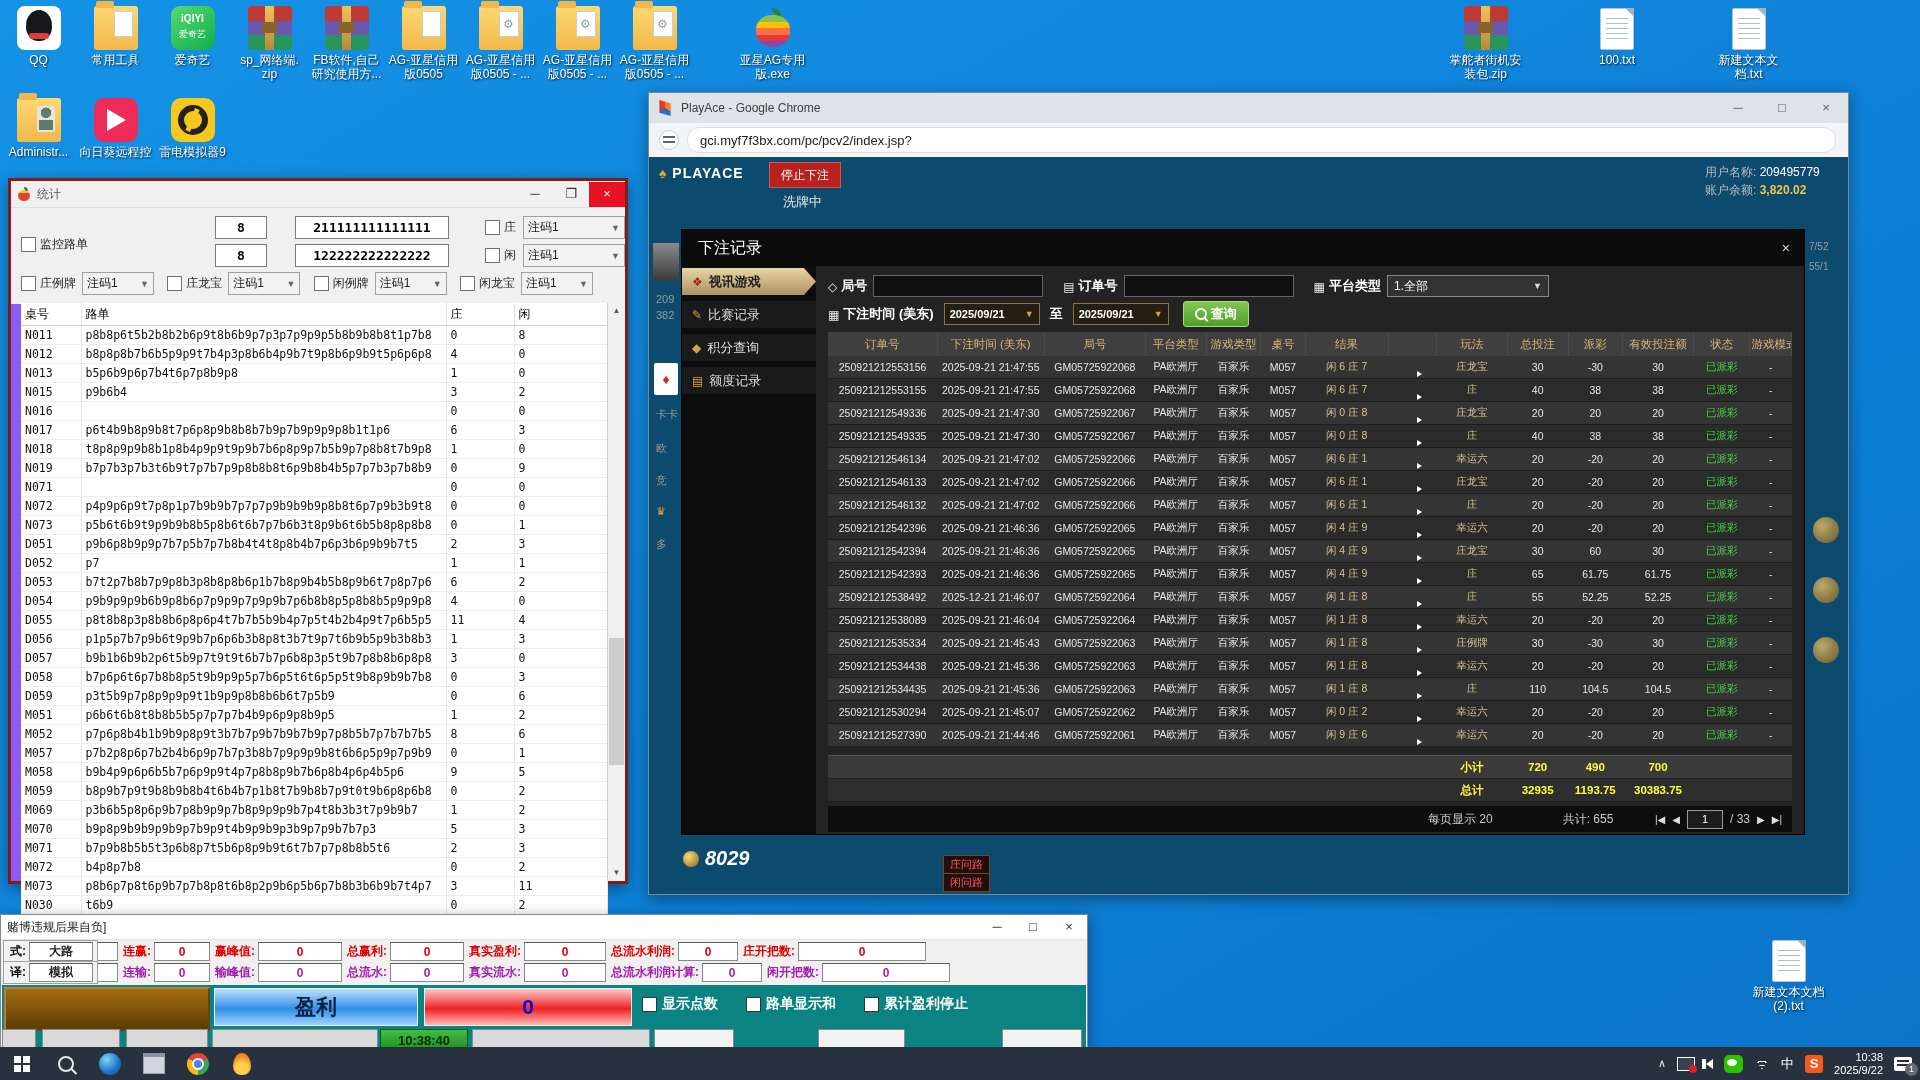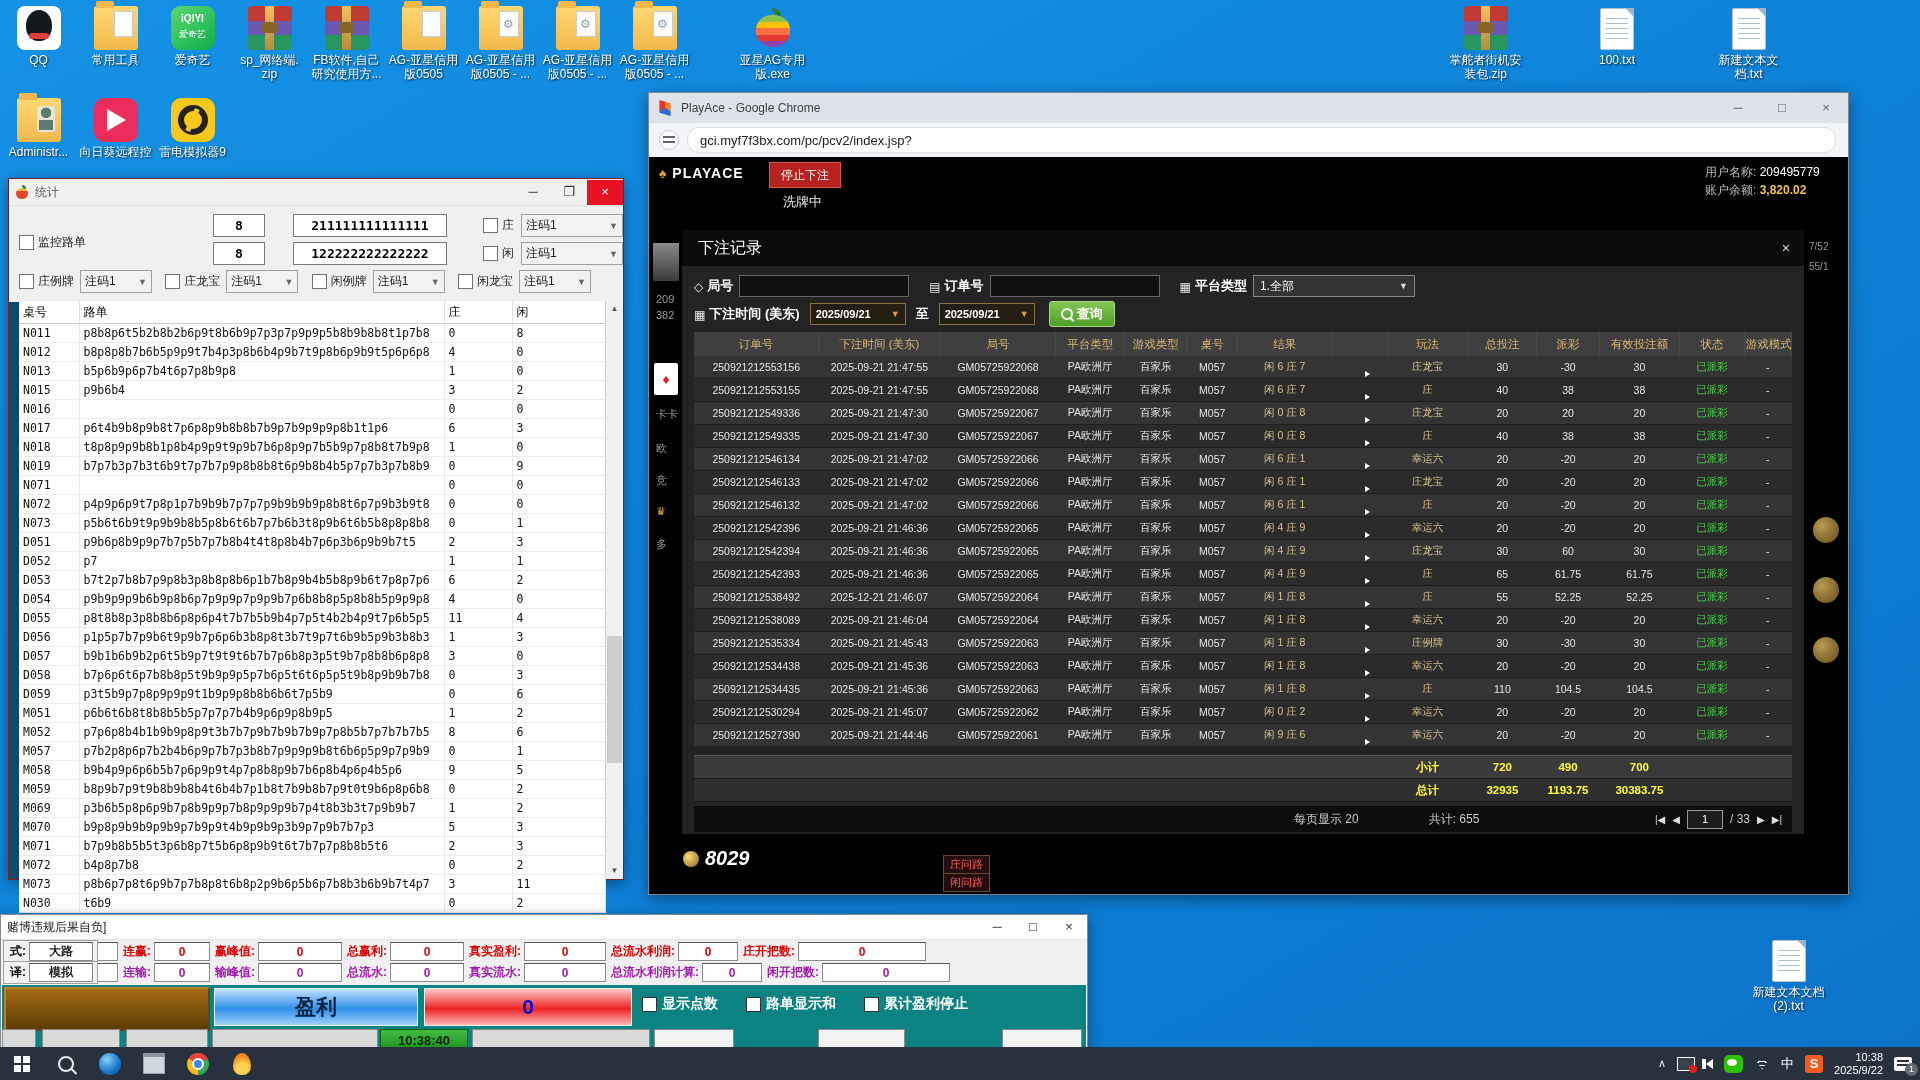--- a/index.html
+++ b/index.html
@@ -31,21 +31,21 @@
   .apple-icon::after{content:"";position:absolute;left:21px;top:2px;width:9px;height:8px;background:#2e7d32;border-radius:0 100% 0 100%}
   .sunflower-icon{background:#ee2c5c;border-radius:10px}
   .sunflower-icon::after{content:"";position:absolute;left:13px;top:11px;width:0;height:0;border-left:19px solid #fff;border-top:11px solid rgba(255,255,255,0);border-bottom:11px solid rgba(255,255,255,0)}
   .leidian-icon{background:#f6c71d;border-radius:10px}
   .leidian-icon::before{content:"";position:absolute;inset:7px;border:6px solid #25211a;border-radius:50%}
   .leidian-icon::after{content:"";position:absolute;left:19px;top:10px;width:5px;height:24px;background:#f6c71d;transform:rotate(24deg)}
   .txt-icon{width:32px;height:40px;margin:2px auto 3px;background:#fff;border:1px solid #b9c2cc;border-radius:2px}
   .txt-icon::before{content:"";position:absolute;right:-1px;top:-1px;border-style:solid;border-width:0 9px 9px 0;border-color:rgba(0,0,0,0) #9fb3c4 rgba(0,0,0,0) rgba(0,0,0,0)}
   .txt-icon::after{content:"";position:absolute;left:5px;top:9px;right:5px;bottom:7px;background:repeating-linear-gradient(180deg,#a9c0d0 0 1px,rgba(0,0,0,0) 1px 5px)}
   
-  .win{position:absolute;background:#0c4a6e;border:1px solid #7f1d1d;box-shadow:0 4px 14px rgba(0,0,0,.4)}
+  .win{position:absolute;background:#8b5cf6;border:3px solid #7f1d1d;box-shadow:0 4px 14px rgba(0,0,0,.4)}
   .tbar{height:26px;display:flex;align-items:center;background:#f0f0f0;border-bottom:1px solid #e2e2e2}
   .tbar .ttl{font-size:12px;color:#555;margin-left:6px;flex:1}
   .wbtn{width:36px;height:25px;text-align:center;line-height:24px;font-size:13px;color:#333}
   .wbtn.close{background:#e81123;color:#fff}
   .apple-mini{width:14px;height:14px;position:relative;margin-left:6px}
   .apple-mini::before{content:"";position:absolute;left:1px;top:3px;width:12px;height:11px;border-radius:50%;background:linear-gradient(#f3c13a 30%,#e0452f 30%)}
   .apple-mini::after{content:"";position:absolute;left:7px;top:0;width:4px;height:4px;background:#2e7d32;border-radius:0 100% 0 100%}
   
   #statswin{left:8px;top:178px;width:614px;height:700px;z-index:10}
   .controls{position:relative;height:96px;background:#f0f0f0;font-size:12px}
@@ -64,21 +64,21 @@
   
   #chromewin{left:648px;top:92px;width:1199px;height:801px;z-index:10;border:1px solid #7b8792;background:#dee3e9}
   .ctitle{height:30px;background:#dee3e9;display:flex;align-items:center}
   .favicon{width:16px;height:16px;margin-left:8px;background:conic-gradient(#f5821f 0 120deg,#2a6bd4 120deg 240deg,#e8352a 240deg 360deg);clip-path:polygon(15% 0,85% 20%,85% 100%,15% 80%)}
   .ctitle .ct{font-size:12px;color:#3c4043;margin-left:8px;flex:1}
   .cbtn{width:44px;height:29px;text-align:center;line-height:28px;color:#5f6368;font-size:13px}
   .curl{height:34px;background:#f2f4f7;display:flex;align-items:center;border-bottom:1px solid #cfd5dc}
   .siteico{width:18px;height:18px;border-radius:50%;background:#fff;margin-left:10px;position:relative;border:1px solid #c9ced4}
   .siteico::before{content:"";position:absolute;left:3px;top:5px;right:3px;height:2px;background:#5f6368;box-shadow:0 5px 0 #5f6368}
   .urlfield{flex:1;height:24px;margin:0 12px 0 8px;background:#fff;border:1px solid #dadce0;border-radius:12px;display:flex;align-items:center;font-size:13px;color:#202124;padding:0 12px}
-  .cgame{position:absolute;left:0;top:64px;right:0;bottom:0;background:#000000;overflow:hidden}
+  .cgame{position:absolute;left:0;top:64px;right:0;bottom:0;background:#0c4a6e;overflow:hidden}
   
   .glogo{position:absolute;left:10px;top:8px;color:#fff;font-weight:bold;font-size:14px;letter-spacing:1px}
   .glogo .sp{color:#d9a23c}
   .stopbtn{position:absolute;left:120px;top:5px;width:70px;height:24px;background:#b8221e;color:#fff;font-size:12px;display:flex;align-items:center;justify-content:center;border:1px solid #d8544f}
   .gstate{position:absolute;left:134px;top:36px;color:#e8e8e8;font-size:13px}
   .uinfo{position:absolute;left:1056px;top:6px;font-size:12px;color:#b9b9b9;line-height:18px}
   .uinfo b{color:#fff;font-weight:normal}
   .uinfo .gold{color:#f2c14e;font-weight:bold}
   .rlbl{position:absolute;color:#9a9a9a;font-size:10px}
   .gcoin{position:absolute;width:26px;height:26px;border-radius:50%;background:radial-gradient(circle at 35% 35%,#e8c268,#7a5c1e);opacity:.8}
@@ -676,20 +676,43 @@
     <div class="brand">8029</div>
     <div class="askbox" style="top:698px">庄问路</div>
     <div class="askbox" style="top:716px">闲问路</div>
 
     <div class="modal">
       <div class="mhead">
         <div class="mt">下注记录</div>
         <div class="mx">×</div>
       </div>
       <div class="mbody">
+        <div class="msidebar">
+
+            <div class="mtab active">
+              <span class="tico cards-icon"></span>
+              <span>视讯游戏</span>
+            </div>
+
+            <div class="mtab">
+              <span class="tico pen-icon"></span>
+              <span>比赛记录</span>
+            </div>
+
+            <div class="mtab">
+              <span class="tico diamond-icon"></span>
+              <span>积分查询</span>
+            </div>
+
+            <div class="mtab">
+              <span class="tico ledger-icon"></span>
+              <span>额度记录</span>
+            </div>
+
+        </div>
         <div class="mmain">
           <div class="frow">
             <span class="fico tag-icon"></span>
             <span>局号</span>
             <div class="finput"></div>
             <span class="fico clip-icon" style="margin-left:20px"></span>
             <span>订单号</span>
             <div class="finput"></div>
             <span class="fico plat-icon" style="margin-left:20px"></span>
             <span>平台类型</span>

